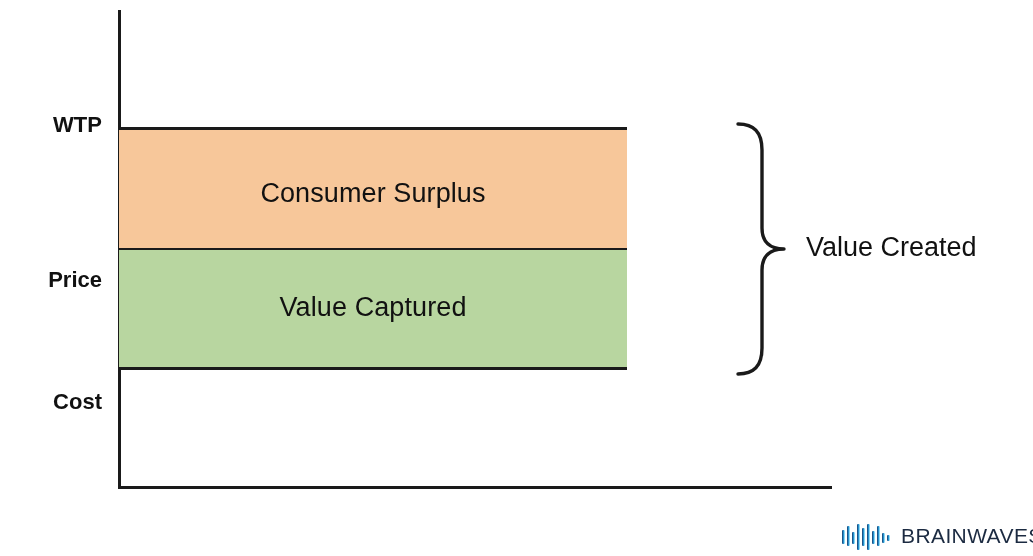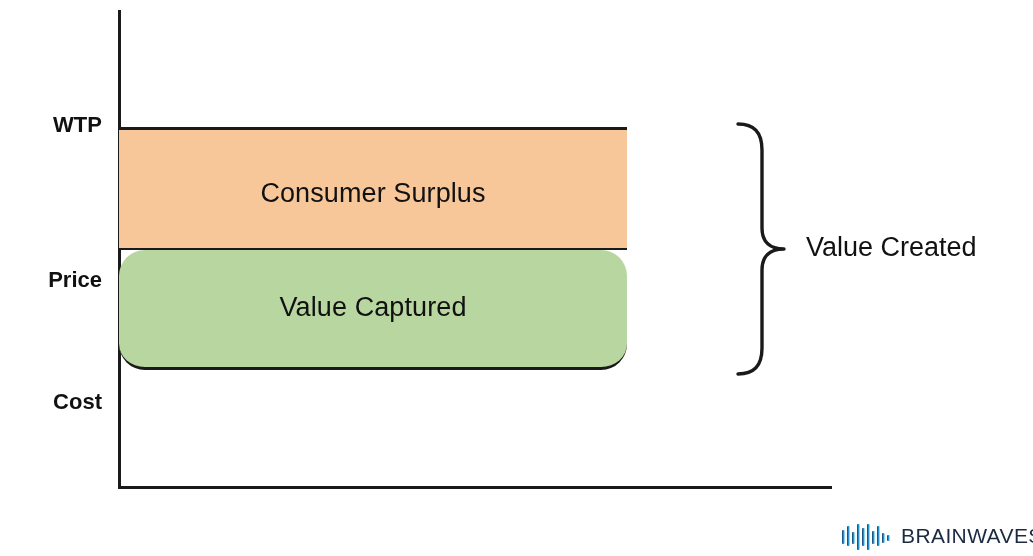--- a/index.html
+++ b/index.html
@@ -49,21 +49,20 @@
     height: 123px;
     background: #f7c79a;
     border-top: 3px solid #1a1a1a;
     border-bottom: 2px solid #1a1a1a;
   }
   .bar-captured {
     top: 250px;
     height: 120px;
     background: #b8d6a0;
     border-bottom: 3px solid #1a1a1a;
-    border-radius: 26px;
   }
   .bar-label {
     position: absolute;
     left: 0;
     right: 0;
     text-align: center;
     font-size: 27px;
     font-weight: 400;
     color: #111111;
     letter-spacing: 0.1px;

